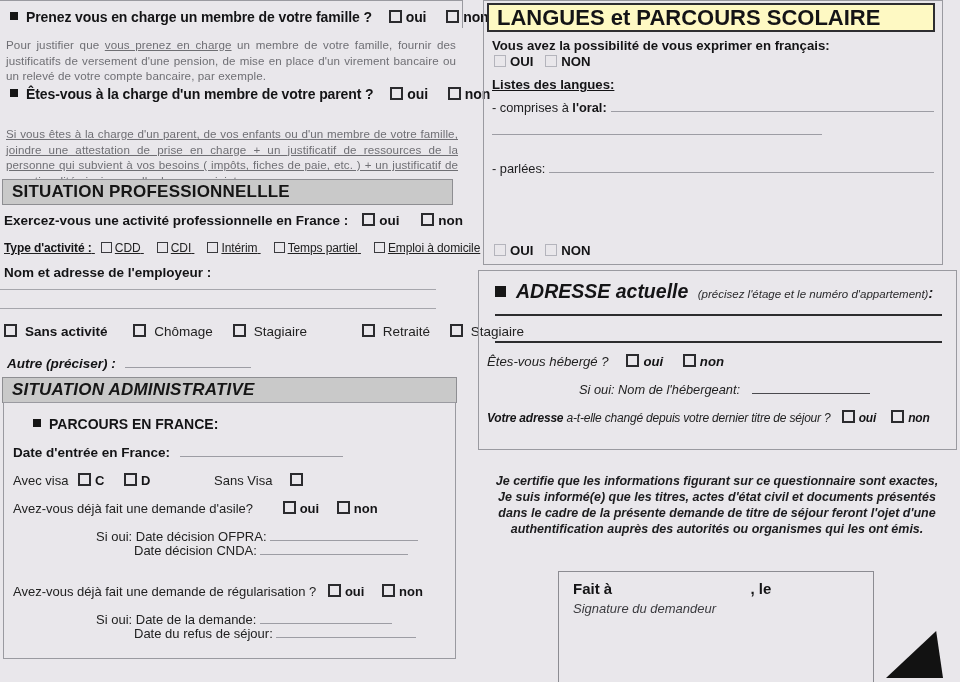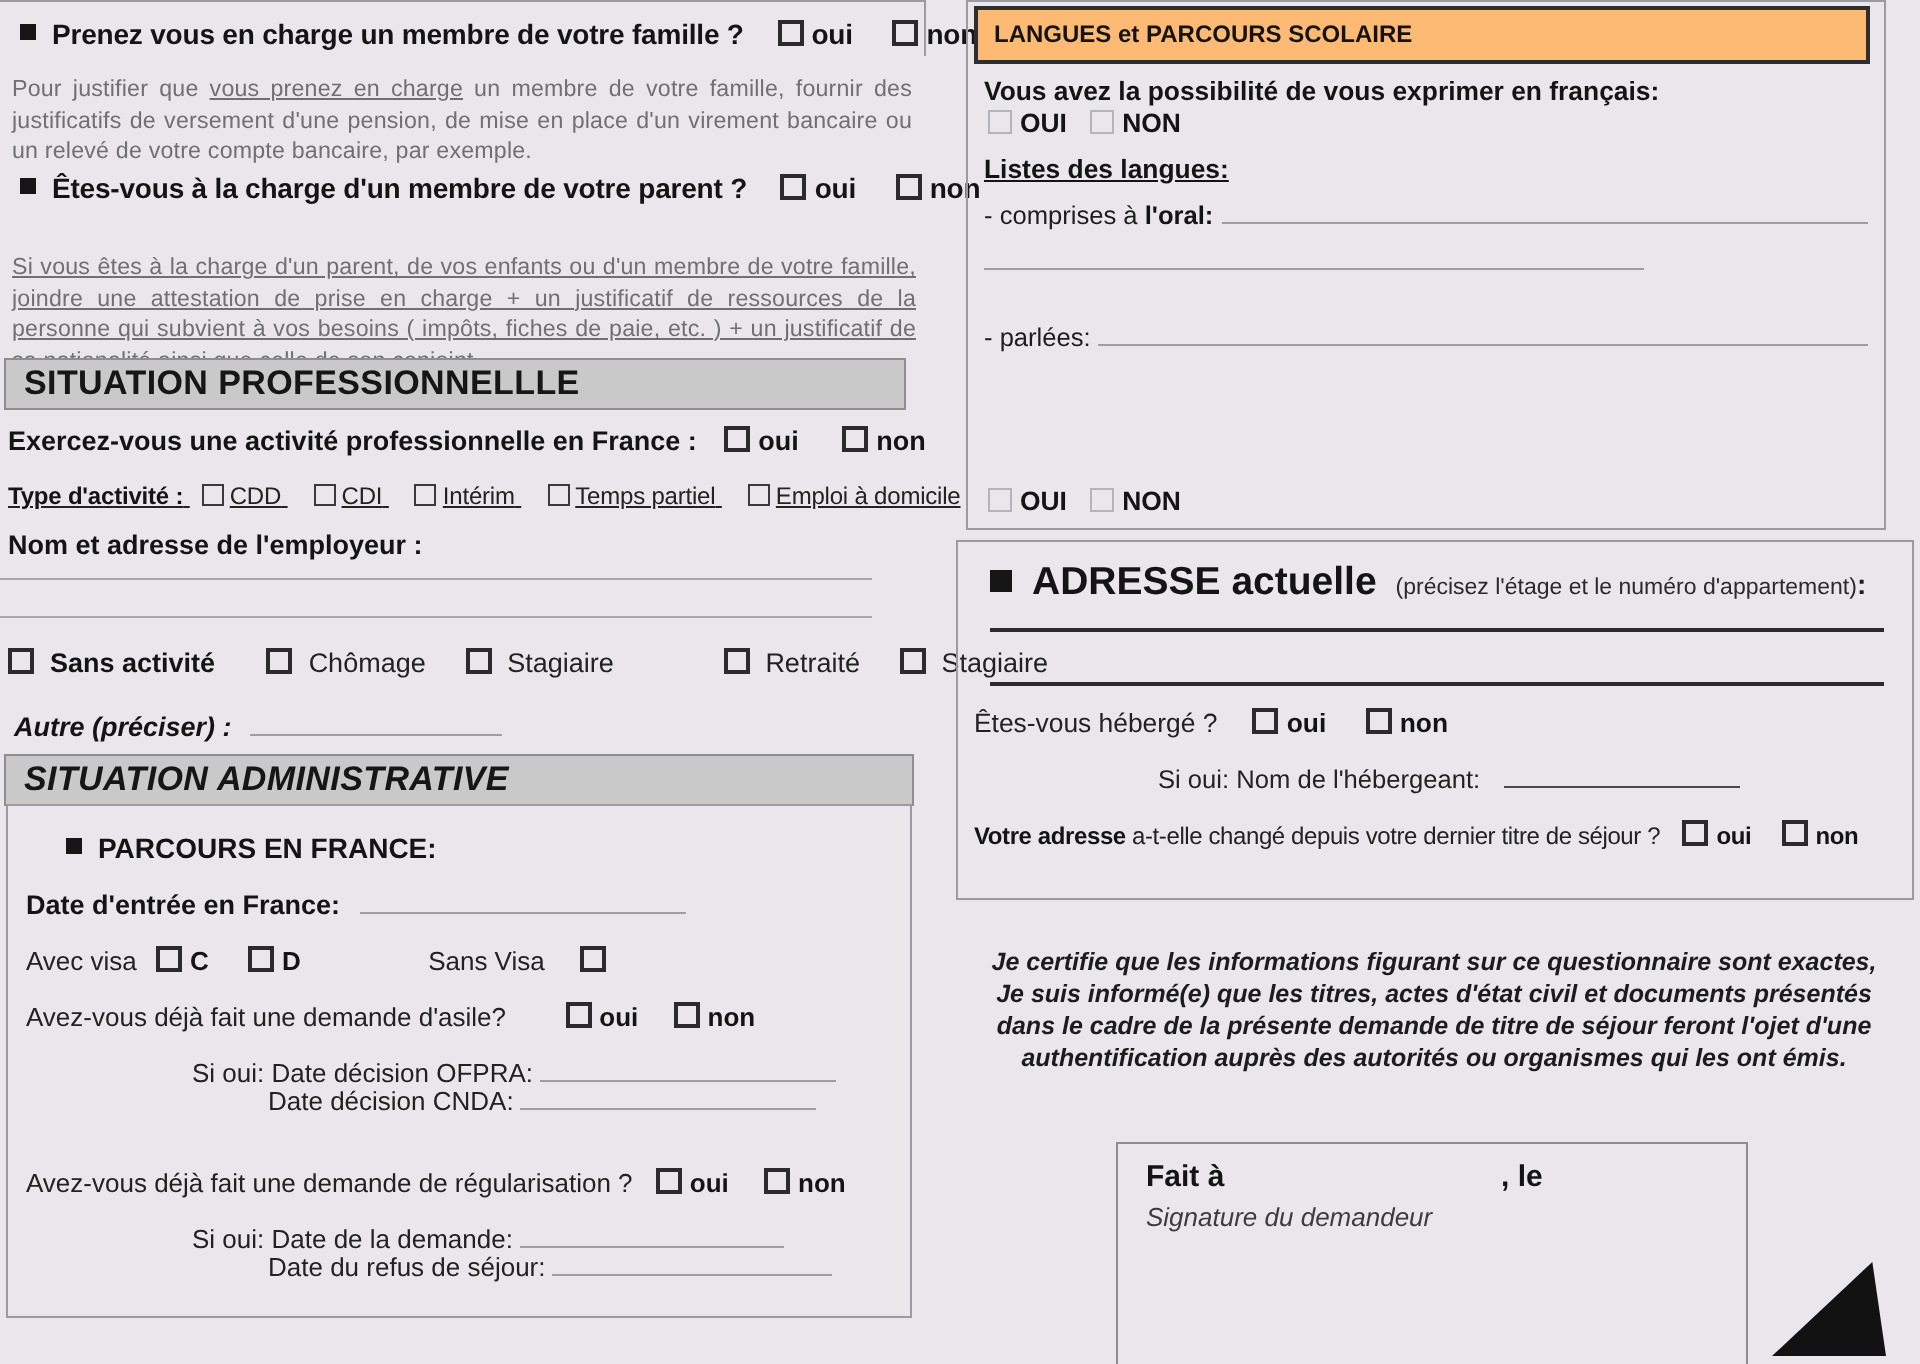--- a/index.html
+++ b/index.html
@@ -139,21 +139,21 @@
       <span class="wline" style="width:132px;"></span>
     </div>
     <div class="abs row nowrap" style="left:130px;top:223px;font-size:13px;">
       <span>Date du refus de séjour:</span>
       <span class="wline" style="width:140px;"></span>
     </div>
   </div>
 
   <div class="abs box" style="left:483px;top:0;width:458px;height:263px;">
 
-    <div class="abs nowrap" style="left:3px;top:2px;width:436px;height:25px;border:2px solid #2e2e30;background:#fdba74;font-weight:bold;font-size:12px;line-height:25px;padding-left:8px;color:#141416;">LANGUES et PARCOURS SCOLAIRE</div>
+    <div class="abs nowrap" style="left:3px;top:2px;width:436px;height:25px;border:2px solid #2e2e30;background:#fef9c3;font-weight:bold;font-size:22px;line-height:25px;padding-left:8px;color:#141416;">LANGUES et PARCOURS SCOLAIRE</div>
 
     <div class="abs b nowrap" style="left:8px;top:37px;font-size:13.2px;">Vous avez la possibilité de vous exprimer en français:</div>
     <div class="abs b nowrap" style="left:10px;top:53px;font-size:13.2px;">
       <span class="cb-light"></span><span>OUI</span>
       <span class="cb-light" style="margin-left:8px;"></span><span>NON</span>
     </div>
 
     <div class="abs b u nowrap" style="left:8px;top:76px;font-size:13.2px;">Listes des langues:</div>
 
     <div class="abs flexrow" style="left:8px;top:99px;width:442px;font-size:12.8px;">
@@ -167,21 +167,21 @@
       <span class="nowrap">- parlées:</span>
       <span class="fill"></span>
     </div>
 
     <div class="abs b nowrap" style="left:10px;top:242px;font-size:13.2px;">
       <span class="cb-light"></span><span>OUI</span>
       <span class="cb-light" style="margin-left:8px;"></span><span>NON</span>
     </div>
   </div>
 
-  <div class="abs box" style="left:478px;top:270px;width:477px;height:178px;">
+  <div class="abs box" style="left:478px;top:270px;width:477px;height:178px;font-style:italic;">
 
     <div class="abs nowrap" style="left:16px;top:9px;">
       <span class="sq-lg"></span><span style="font-size:19.5px;font-weight:bold;color:#141416;">ADRESSE actuelle</span>
       <span style="font-size:11.5px;color:#2a2a2c;margin-left:5px;">(précisez l'étage et le numéro d'appartement)</span><span style="font-size:14px;font-weight:bold;">:</span>
     </div>
 
     <div class="abs hline" style="left:16px;top:43px;width:447px;"></div>
     <div class="abs hline" style="left:16px;top:70px;width:447px;"></div>
 
     <div class="abs nowrap" style="left:8px;top:83px;font-size:13.2px;color:#222;">

